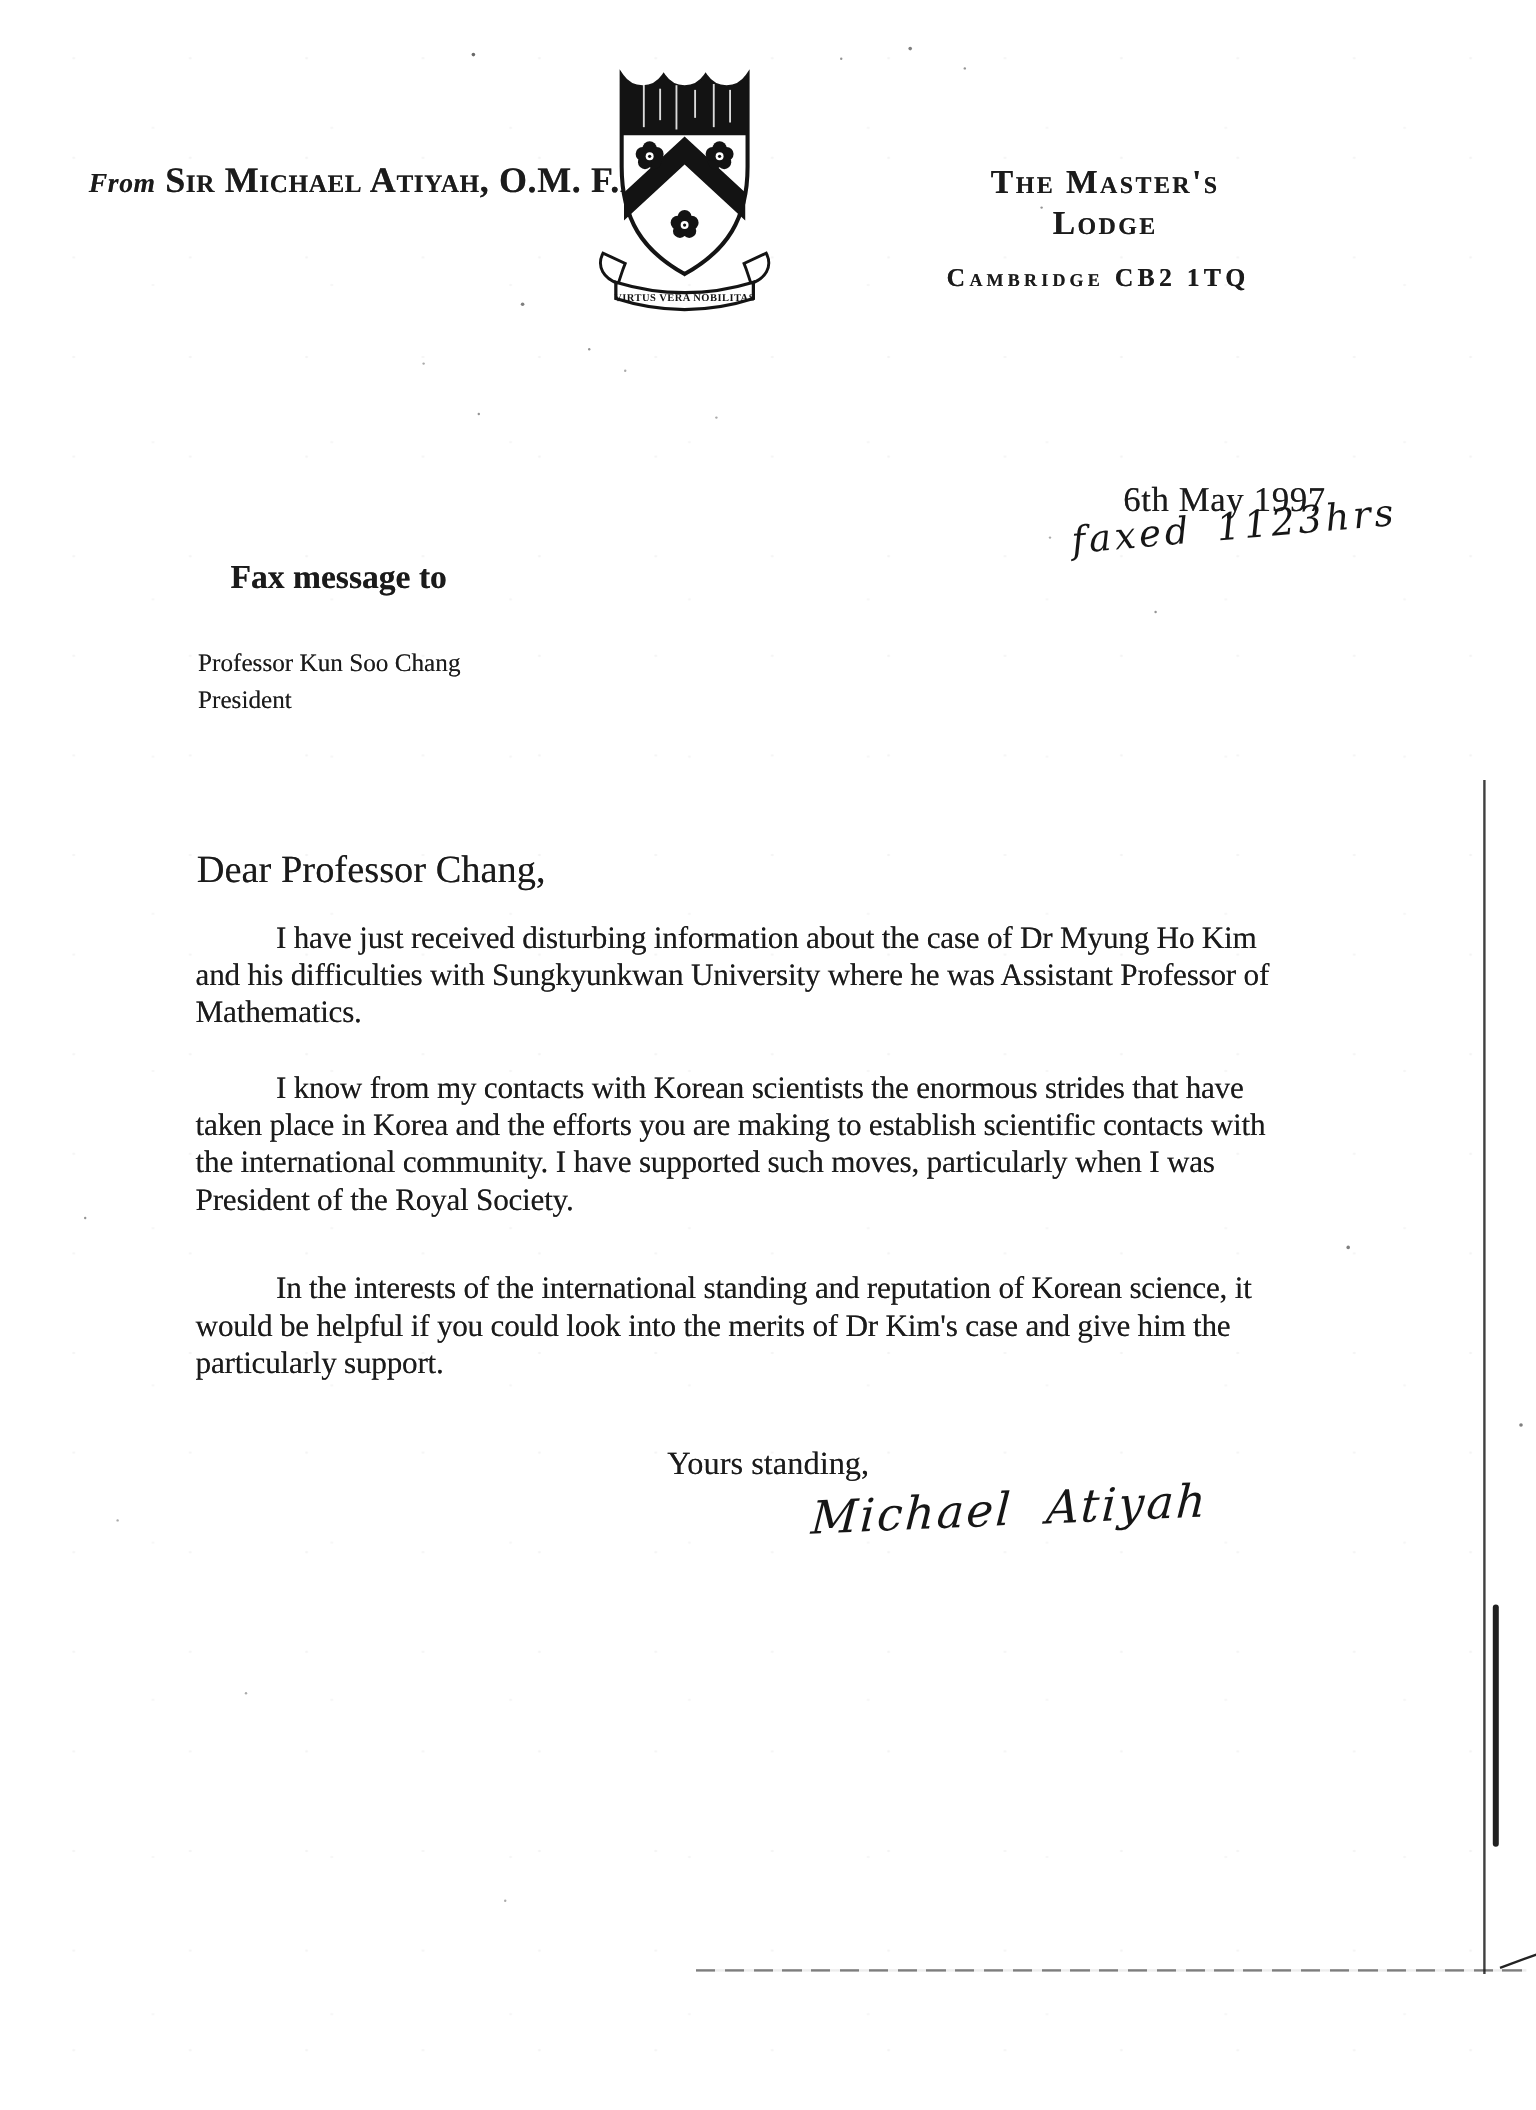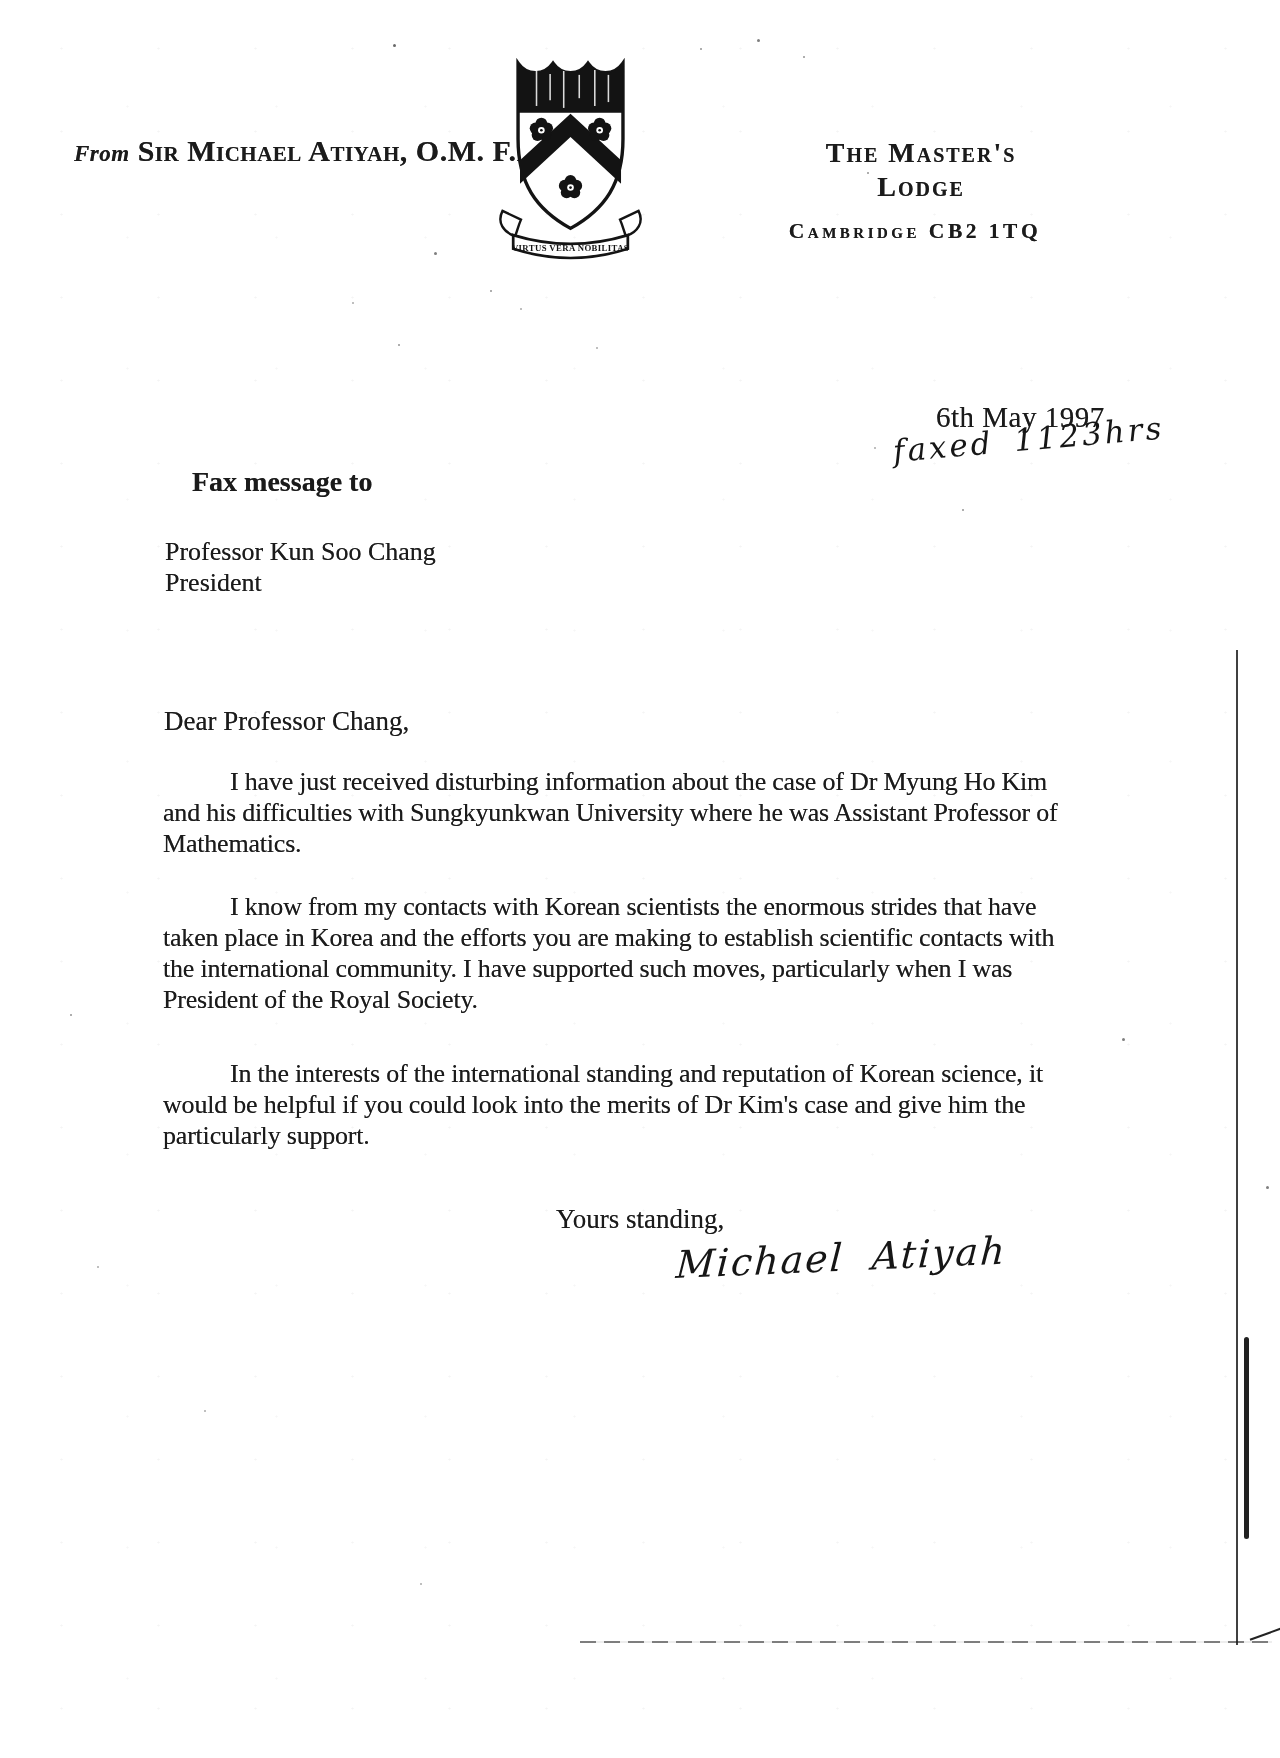--- a/index.html
+++ b/index.html
@@ -33,22 +33,22 @@
   .addr-l3{font-size:21.5px;font-weight:700;letter-spacing:3.5px;}
 
   
   .date{left:936px;top:401px;font-size:29px;letter-spacing:0.5px;}
   .hand{font-family:"DejaVu Serif",serif;font-style:italic;color:#161616;}
   .hand-note{left:893px;top:433px;font-size:31px;letter-spacing:3px;word-spacing:8px;transform:rotate(-5deg);transform-origin:left center;}
   .signature{left:676px;top:1243px;font-size:38px;letter-spacing:2px;word-spacing:14px;transform:rotate(-2.5deg) skewX(-6deg);transform-origin:left center;}
 
   
   .fax-heading{left:192px;top:466px;font-size:28px;font-weight:700;text-decoration-thickness:2.5px;text-underline-offset:4px;}
-  .recipient{left:165px;top:537px;font-size:26px;line-height:30.5px;}
-  .salutation{left:164px;top:706px;font-size:27px;}
+  .recipient{left:165px;top:537px;font-size:21px;line-height:30.5px;}
+  .salutation{left:164px;top:706px;font-size:32px;}
   .para{margin:0;left:163px;width:895px;font-size:26px;line-height:31px;text-indent:67px;text-align:left;letter-spacing:-0.2px;}
   .p1{top:766px;}
   .p2{top:891px;}
   .p3{top:1058px;}
   .closing{left:556px;top:1204px;font-size:27px;}
 
   
   .vline1{left:1236px;top:650px;width:2px;height:995px;background:#262626;opacity:0.88;}
   .vline2{left:1244px;top:1337px;width:5px;height:202px;background:#151515;border-radius:3px;opacity:0.95;}
   .hline{left:580px;top:1641px;width:692px;height:2px;opacity:0.75;

